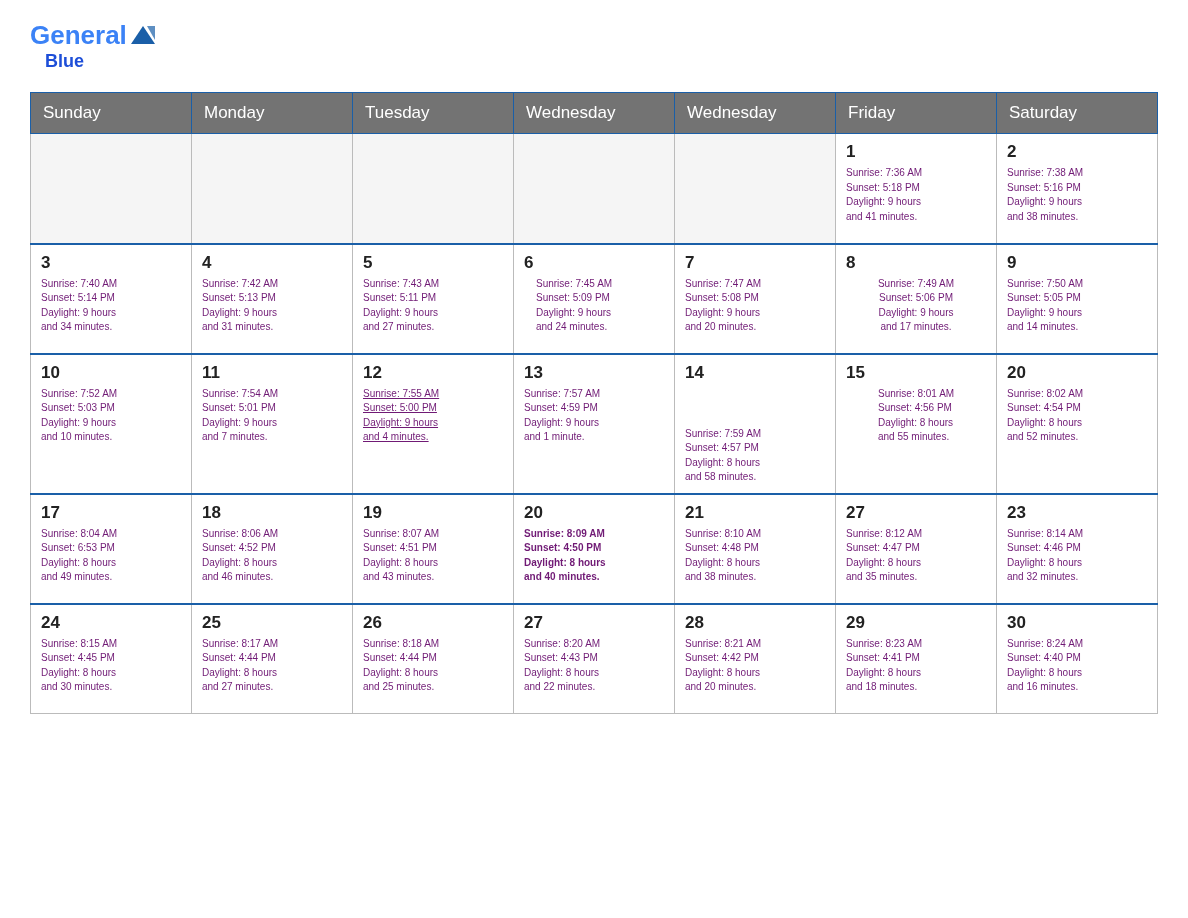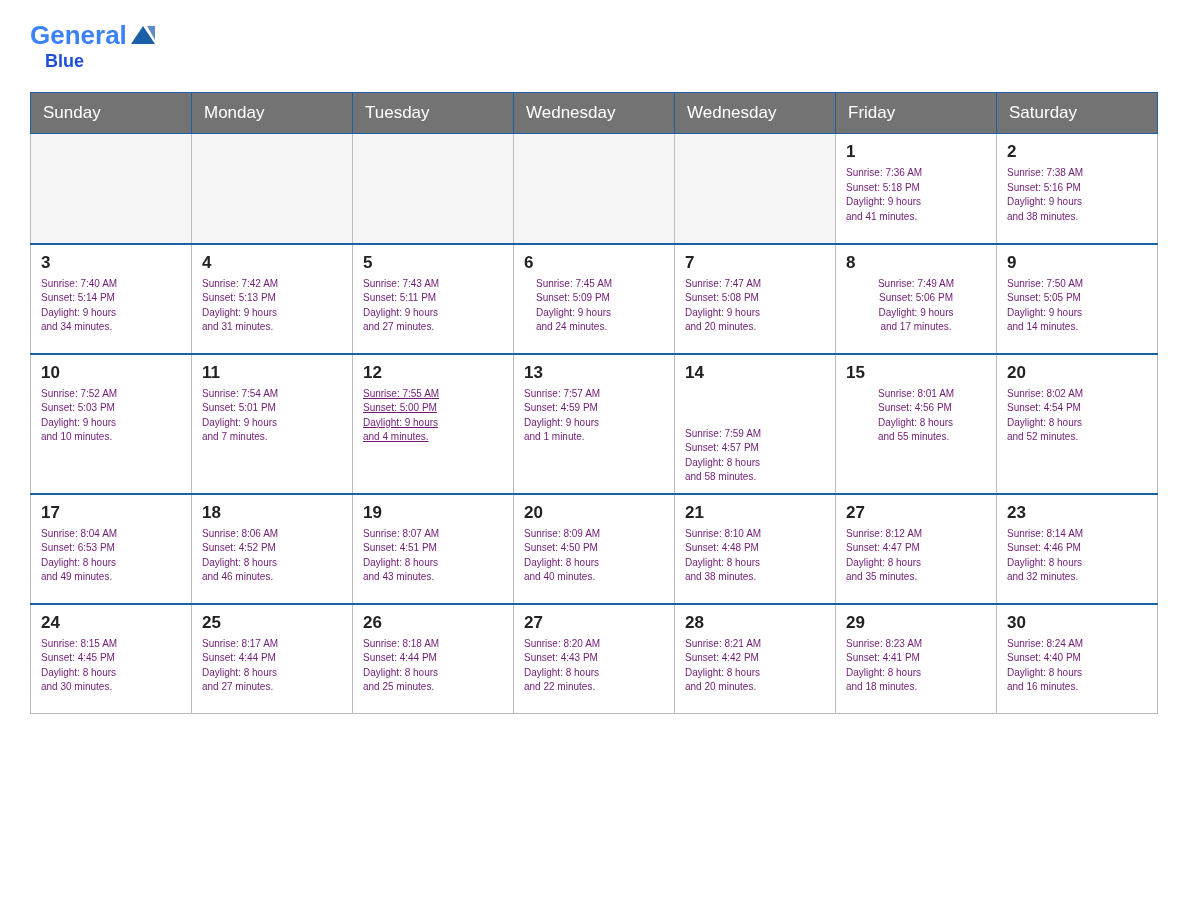--- a/index.html
+++ b/index.html
@@ -269,21 +269,21 @@
         </td>
         <td>
           <span class="day-number">19</span>
           <div class="day-info" style="white-space: pre-line;">Sunrise: 8:07 AM
 Sunset: 4:51 PM
 Daylight: 8 hours
 and 43 minutes.</div>
         </td>
         <td>
           <span class="day-number">20</span>
-          <div class="day-info" style="white-space: pre-line;">Sunrise: 8:09 AM
+          <div class="day-info" style="white-space: pre-line; font-weight: bold;">Sunrise: 8:09 AM
 Sunset: 4:50 PM
 Daylight: 8 hours
 and 40 minutes.</div>
         </td>
         <td>
           <span class="day-number">21</span>
           <div class="day-info" style="white-space: pre-line;">Sunrise: 8:10 AM
 Sunset: 4:48 PM
 Daylight: 8 hours
 and 38 minutes.</div>

